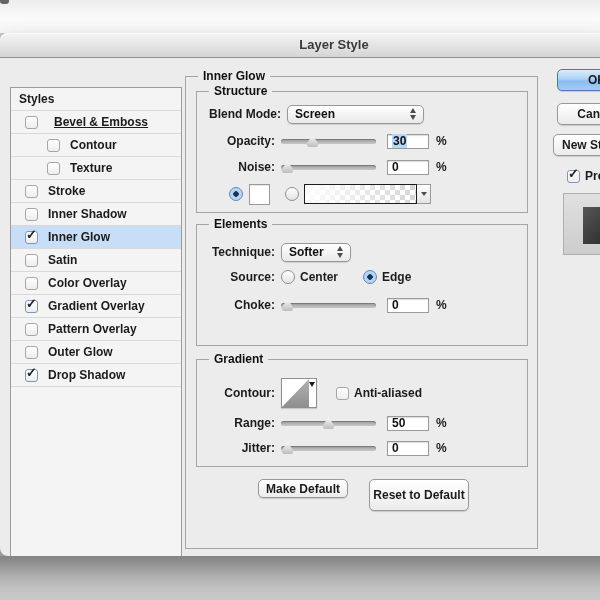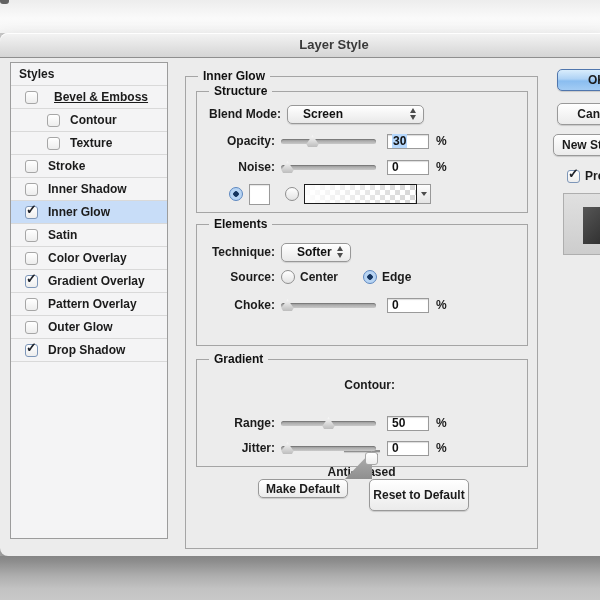--- a/index.html
+++ b/index.html
@@ -19,21 +19,21 @@
     box-shadow:0 14px 22px rgba(0,0,0,.45);}
   .titlebar{position:absolute;left:0;top:0;width:100%;height:24px;
     background:linear-gradient(180deg,#f4f4f4,#d5d5d5);
     border-bottom:1px solid #8f8f8f;border-radius:8px 8px 0 0;
     box-shadow:inset 0 1px 0 rgba(255,255,255,.85);}
   .title{position:absolute;left:0;right:0;top:4px;text-align:center;
     transform:translateX(28px);font-size:13px;font-weight:bold;color:#3a3a3a;}
   .dbody{position:absolute;left:0;top:25px;width:100%;height:498px;}
 
   
-  .sidebar{position:absolute;left:10px;top:4px;width:158px;height:477px;
+  .sidebar{position:absolute;left:10px;top:29px;width:172px;height:477px;
     background:#f4f4f5;border:1px solid #9c9c9c;box-sizing:border-box;overflow:hidden;}
   .srow{position:relative;height:22px;line-height:22px;border-bottom:1px solid #d9d9d9;
     display:flex;align-items:center;padding-left:8px;white-space:nowrap;}
   .srow.sel{background:#c8ddf8;}
   .srow .lbl{font-size:12px;font-weight:bold;color:#1b1b1b;}
   .srow .cb{margin-right:5px;margin-left:6px;}
   .srow.ind .cb{margin-left:28px;}
 
   
   .cb{position:relative;display:inline-block;width:13px;height:13px;flex:0 0 13px;
@@ -63,21 +63,21 @@
   .g-quality{top:282px;height:108px;}
 
   .row{position:absolute;left:6px;right:6px;height:20px;display:flex;align-items:center;}
   .flabel{display:inline-block;width:72px;text-align:right;margin-right:6px;
     font-size:12px;font-weight:bold;color:#1b1b1b;flex:0 0 72px;white-space:nowrap;}
 
   
   .popup{position:relative;height:19px;border:1px solid #989898;border-radius:5px;
     background:linear-gradient(180deg,#ffffff,#e9e9e9);box-sizing:border-box;
     display:flex;align-items:center;box-shadow:0 1px 1px rgba(0,0,0,.12);}
-  .popup-text{font-size:12px;font-weight:bold;color:#111;margin-left:15px;}
+  .popup-text{font-size:12px;font-weight:bold;color:#111;margin-left:7px;}
   .stepper{position:absolute;right:7px;top:2px;display:flex;flex-direction:column;
     align-items:center;gap:2px;}
   .tri-up{width:0;height:0;border-left:3.5px solid transparent;
     border-right:3.5px solid transparent;border-bottom:5px solid #4c4c4c;}
   .tri-down{width:0;height:0;border-left:3.5px solid transparent;
     border-right:3.5px solid transparent;border-top:5px solid #4c4c4c;}
 
   
   .slider{position:relative;width:95px;height:14px;flex:0 0 95px;}
   .slider .track{position:absolute;left:0;right:0;top:5px;height:5px;border-radius:3px;
@@ -309,21 +309,21 @@
               <span>0</span>
             </div>
             <span class="unit">%</span>
           </div>
 
         </div>
 
         <div class="group g-quality">
           <span class="legend">Gradient</span>
 
-          <div class="row" style="top:18px;height:30px;flex-direction:column;">
+          <div class="row" style="top:18px;height:30px;">
             <span class="flabel">Contour:</span>
             <div class="contour">
               <div class="diag"></div>
               <div class="arrow"></div>
             </div>
             <span class="cb" style="margin-left:19px;"></span>
             <span class="flabel" style="width:auto;flex:none;text-align:left;margin-left:5px;">Anti-aliased</span>
           </div>
 
           <div class="row" style="top:53px;">

